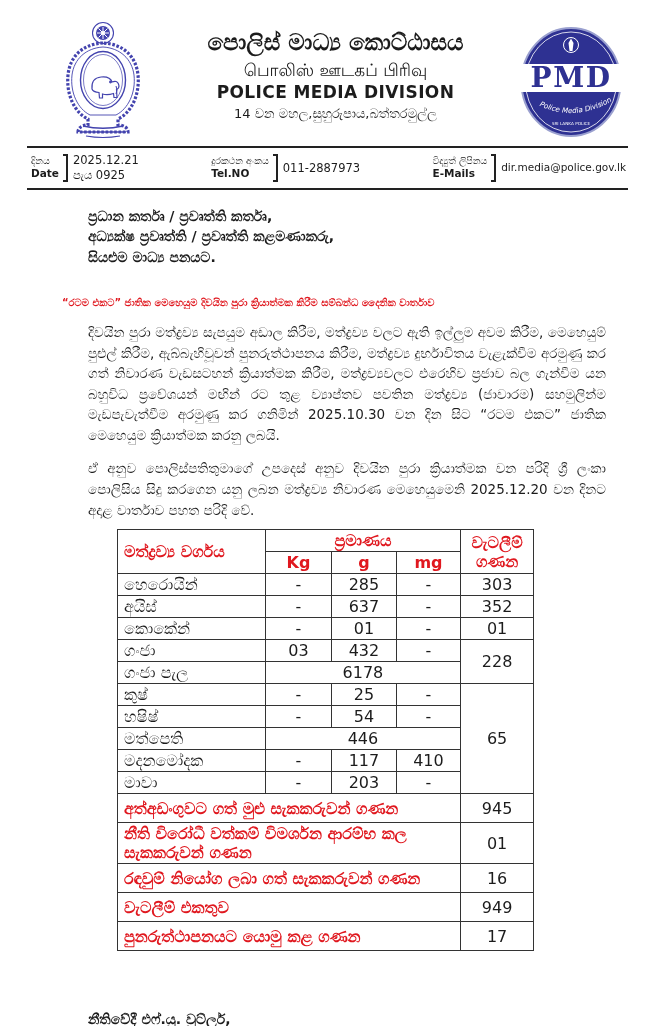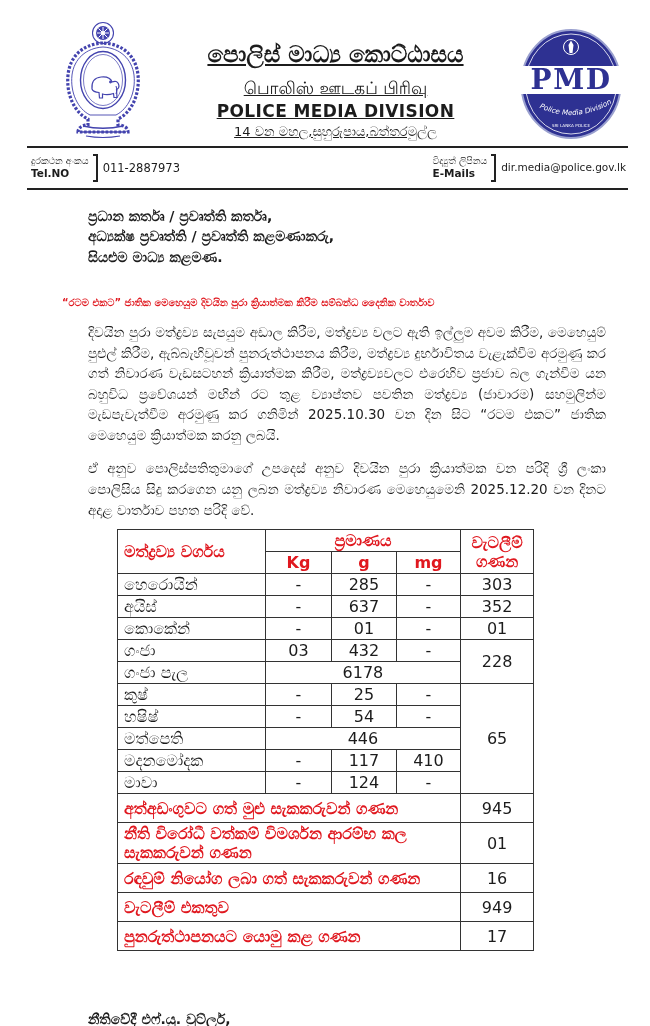--- a/index.html
+++ b/index.html
@@ -12,25 +12,25 @@
   *{box-sizing:border-box;}
   html,body{margin:0;padding:0;}
   body{
     width:650px;height:1026px;background:#ffffff;color:var(--ink);
     font-family:"DejaVu Sans","Liberation Sans",sans-serif;
     position:relative;overflow:hidden;
   }
   .page{padding:12px 22px 0 25px;}
 
   
-  .hdr{display:flex;align-items:flex-end;justify-content:space-between;padding:2px 4px 0 28px;text-decoration:underline;}
+  .hdr{display:flex;align-items:flex-start;justify-content:space-between;padding:2px 4px 0 28px;}
   .crest-svg{width:100px;height:126px;display:block;}
   .hdr-center{flex:1;text-align:center;padding-top:14px;}
   .t-si{font-size:23px;font-weight:bold;line-height:1.25;}
-  .t-ta{font-size:17px;line-height:1.45;margin-top:7px;}
+  .t-ta{font-size:17px;line-height:1.45;margin-top:1px;}
   .t-en{font-size:17px;font-weight:bold;letter-spacing:.4px;line-height:1.2;}
   .t-addr{font-size:13px;margin-top:3px;}
   .pmd-svg{width:106px;height:112px;display:block;margin-top:12px;}
 
   
   .infobar{
     margin:6px 0 0 2px;border-top:2px solid #222;border-bottom:2px solid #222;
     display:flex;align-items:center;justify-content:space-between;
     padding:5px 2px 5px 4px;min-height:44px;
   }
@@ -138,20 +138,31 @@
           <path id="pmdarc" d="M14,76 Q53,98 92,76"></path>
         </defs>
       <text font-size="7.2" fill="#ffffff" font-style="italic">
         <textPath href="#pmdarc" startOffset="10%">Police Media Division</textPath>
       </text>
       <text x="53" y="99" font-size="4.2" fill="#ffffff" text-anchor="middle">SRI LANKA POLICE</text>
     </svg>
   </div>
 
   <div class="infobar">
+    <div class="ig">
+      <div class="lbls">
+        <div>දිනය</div>
+        <div class="en">Date</div>
+      </div>
+      <span class="bracket"></span>
+      <div class="val">
+        <div>2025.12.21</div>
+        <div>පැය 0925</div>
+      </div>
+    </div>
 
     <div class="ig">
       <div class="lbls">
         <div>දුරකථන අංකය</div>
         <div class="en">Tel.NO</div>
       </div>
       <span class="bracket"></span>
       <div class="val">011-2887973</div>
     </div>
 
@@ -162,21 +173,21 @@
         <div class="en">E-Mails</div>
       </div>
       <span class="bracket"></span>
       <div class="val sm">dir.media@police.gov.lk</div>
     </div>
   </div>
 
   <div class="addressee">
     <div>ප්‍රධාන කර්තෘ / ප්‍රවෘත්ති කර්තෘ,</div>
     <div>අධ්‍යක්ෂ ප්‍රවෘත්ති / ප්‍රවෘත්ති කළමණාකරු,</div>
-    <div>සියළුම මාධ්‍ය කළමණ.</div>
+    <div>සියළුම මාධ්‍ය පනයට.</div>
   </div>
 
   <div class="subject">“රටම එකට” ජාතික මෙහෙයුම දිවයින පුරා ක්‍රියාත්මක කිරීම  සම්බන්ධ දෛනික වාර්තාව</div>
 
   <div class="para">දිවයින පුරා මත්ද්‍රව්‍ය සැපයුම අඩාල කිරීම, මත්ද්‍රව්‍ය වලට ඇති ඉල්ලුම අවම කිරීම, මෙහෙයුම් පුළුල් කිරීම, ඇබ්බැහිවූවන් පුනරුත්ථාපනය කිරීම, මත්ද්‍රව්‍ය දුර්භාවිතය වැළැක්වීම අරමුණු කර ගත් නිවාරණ වැඩසටහන් ක්‍රියාත්මක කිරීම, මත්ද්‍රව්‍යවලට එරෙහිව ප්‍රජාව බල ගැන්වීම යන බහුවිධ ප්‍රවේශයන් මඟින් රට තුළ ව්‍යාප්තව පවතින මත්ද්‍රව්‍ය (ජාවාරම) සහමුලින්ම මැඩපැවැත්වීම අරමුණු කර ගනිමින් 2025.10.30 වන දින සිට “රටම එකට” ජාතික මෙහෙයුම ක්‍රියාත්මක කරනු ලබයි.</div>
   <div class="para">ඒ අනුව පොලිස්පතිතුමාගේ උපදෙස් අනුව දිවයින පුරා ක්‍රියාත්මක වන පරිදි ශ්‍රී ලංකා පොලිසිය සිදු කරගෙන යනු ලබන මත්ද්‍රව්‍ය නිවාරණ මෙහෙයුමෙනි 2025.12.20  වන දිනට අදාළ වාර්තාව පහත පරිදි වේ.</div>
 
   <table class="drug">
     <colgroup>
       <col class="c-name">
@@ -251,21 +262,21 @@
       </tr>
       <tr>
         <td class="name">මදනමෝදක</td>
         <td>-</td>
         <td>117</td>
         <td>410</td>
       </tr>
       <tr>
         <td class="name">මාවා</td>
         <td>-</td>
-        <td>124</td>
+        <td>203</td>
         <td>-</td>
       </tr>
 
       <tr class="sum">
         <td class="lbl" colspan="4">අත්අඩංගුවට ගත් මුළු සැකකරුවන් ගණන</td>
         <td>945</td>
       </tr>
       <tr class="sum">
         <td class="lbl" colspan="4">නීති විරෝධී වත්කම් විමර්ශන ආරම්භ කල සැකකරුවන් ගණන</td>
         <td>01</td>

